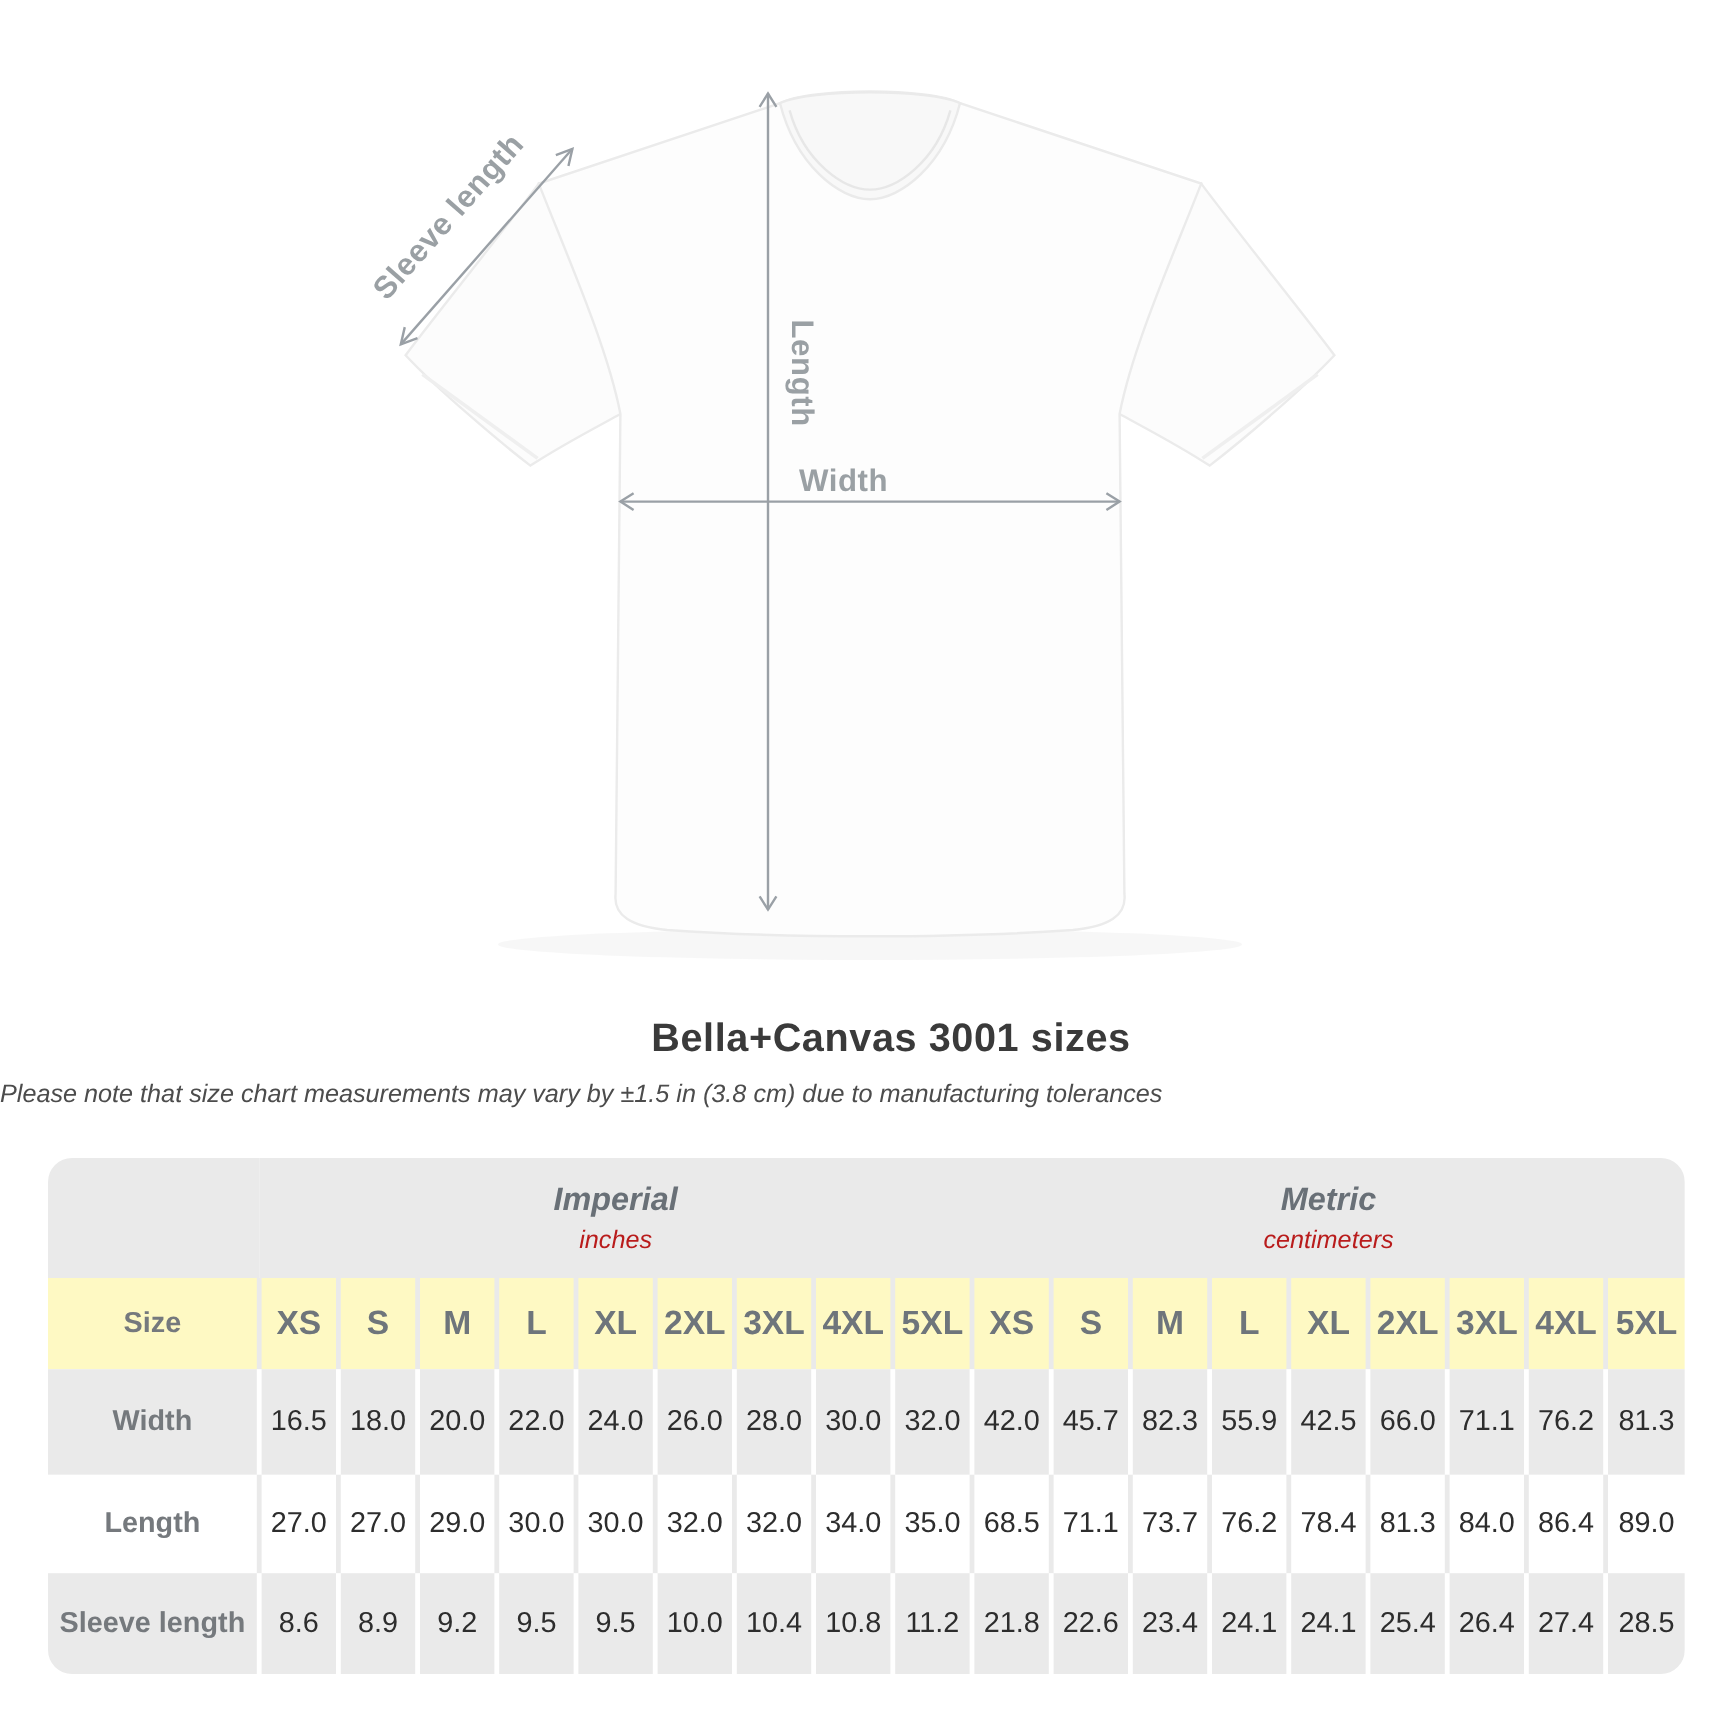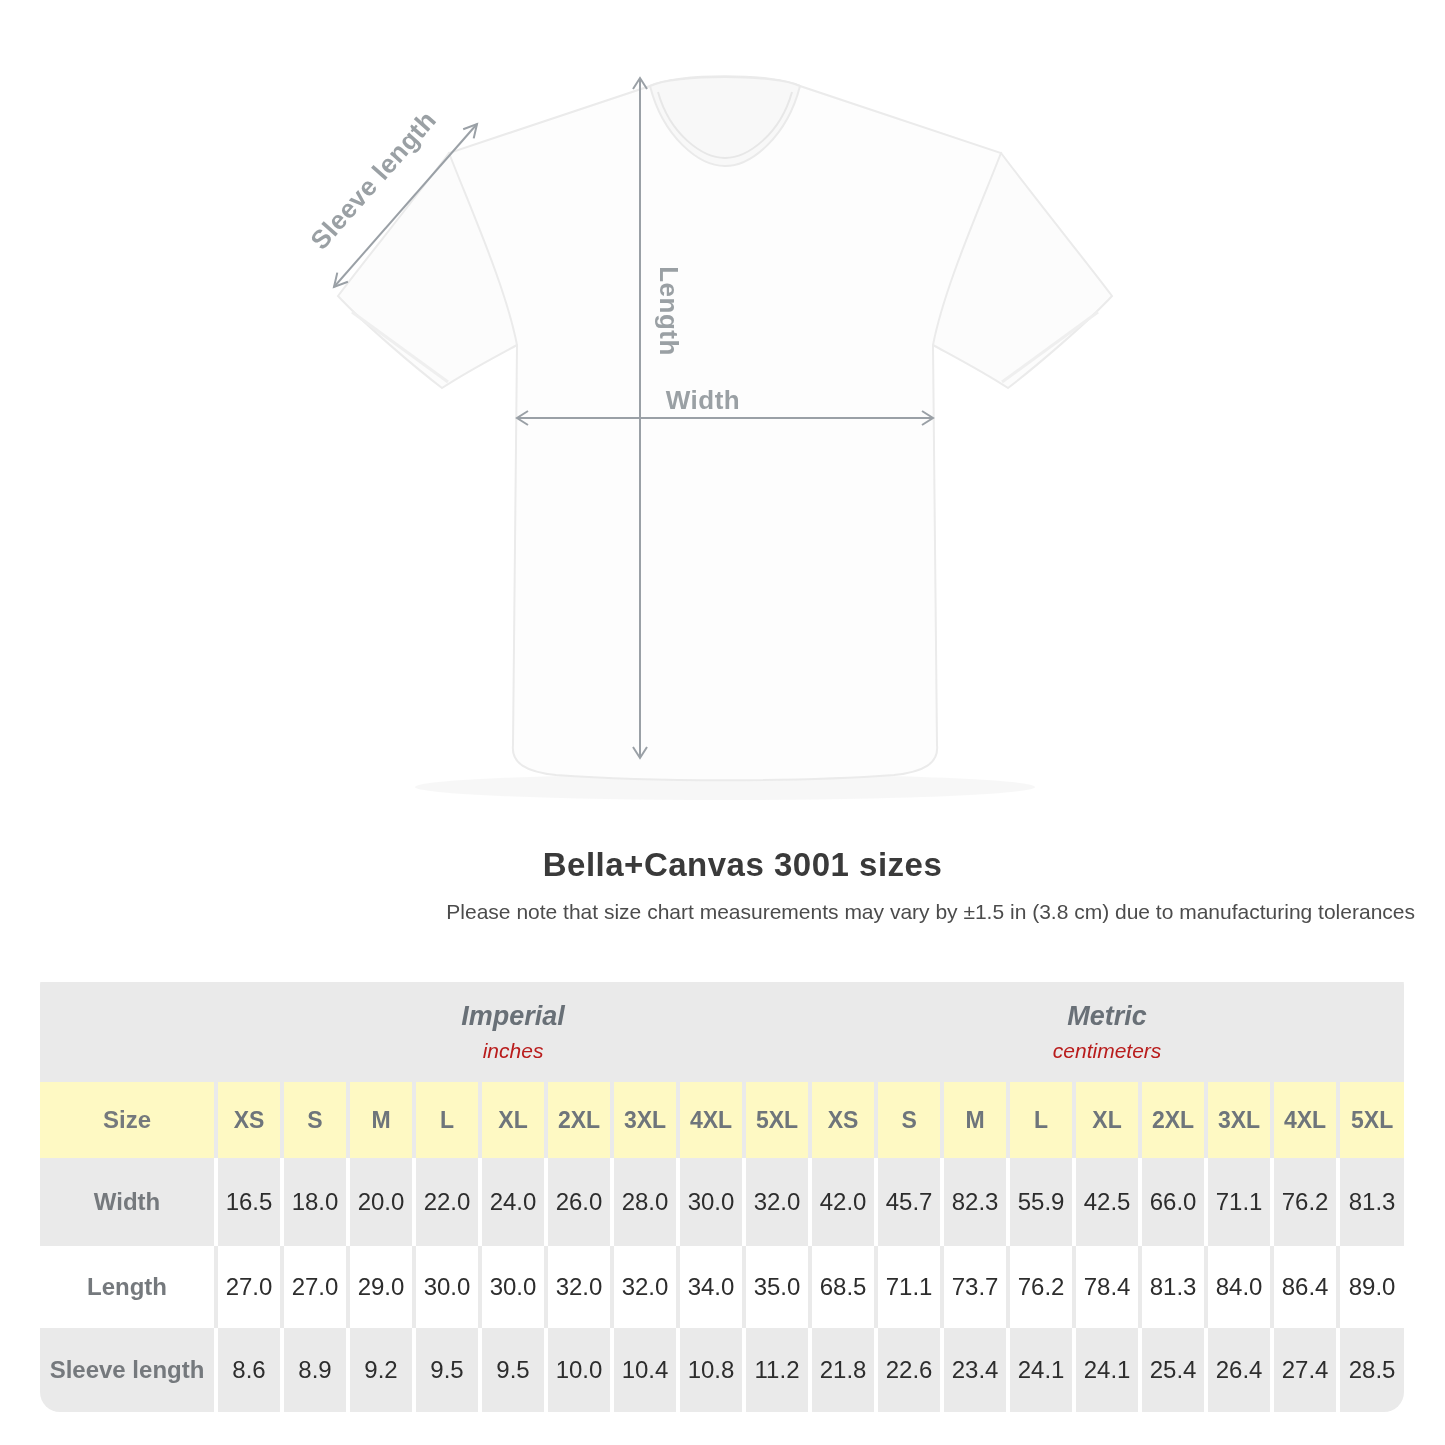--- a/index.html
+++ b/index.html
@@ -10,41 +10,41 @@
   
   .figure{position:absolute;left:0;top:0;width:1445px;height:835px;}
   .figure svg{display:block;width:100%;height:100%;}
   .dim-label{fill:#9aa0a4;font-weight:bold;font-size:26px;letter-spacing:.5px;}
   
   .title{
     position:absolute;left:0;top:846px;width:1445px;text-align:center;
     font-size:33px;font-weight:bold;color:#3a3a3a;letter-spacing:.5px;margin-left:20px;
   }
   .subtitle{
-    position:absolute;left:0;top:900px;width:1415px;text-align:right;
-    font-size:21px;color:#4c4c4c;
+    position:absolute;left:0;top:900px;width:1415px;text-align:left;
+    font-size:21px;font-style:italic;color:#4c4c4c;
   }
   
   .size-table{
     position:absolute;left:40px;top:965px;width:1364px;
     border-radius:20px;overflow:hidden;background:#ffffff;
   }
-  .size-table table{border-collapse:collapse;width:100%;table-layout:fixed;margin-top:17px;}
+  .size-table table{border-collapse:collapse;width:100%;table-layout:fixed;}
   .size-table td{text-align:center;vertical-align:middle;padding:0;}
   td.band{background:#eaeaea;height:100px;}
   .band-title{font-size:27px;font-weight:bold;font-style:italic;color:#697077;}
   .band-unit{font-size:21px;font-style:italic;color:#b91c1c;margin-top:7px;}
   tr.r-size td{height:76px;background:#fef9c3;}
   tr.r-w td{height:88px;background:#eaeaea;}
   tr.r-l td{height:82px;background:#ffffff;}
   tr.r-s td{height:84px;background:#eaeaea;}
   td.v{border-left:4px solid #eaeaea;}
   tr.r-w td.v, tr.r-s td.v{border-left-color:#ffffff;}
   td.lbl{font-size:24px;font-weight:bold;color:#75797d;}
-  td.szh{font-size:23px;font-weight:bold;color:#6e757b;}
+  td.szh{font-size:28px;font-weight:bold;color:#6e757b;}
   td.val{font-size:24px;color:#2d2d2d;}
 </style>
 </head>
 <body>
 
 <div class="figure">
   <svg viewBox="0 0 1445 835">
 
     <ellipse cx="725" cy="787" rx="310" ry="13" fill="#f1f1f1" opacity="0.55"></ellipse>
 

